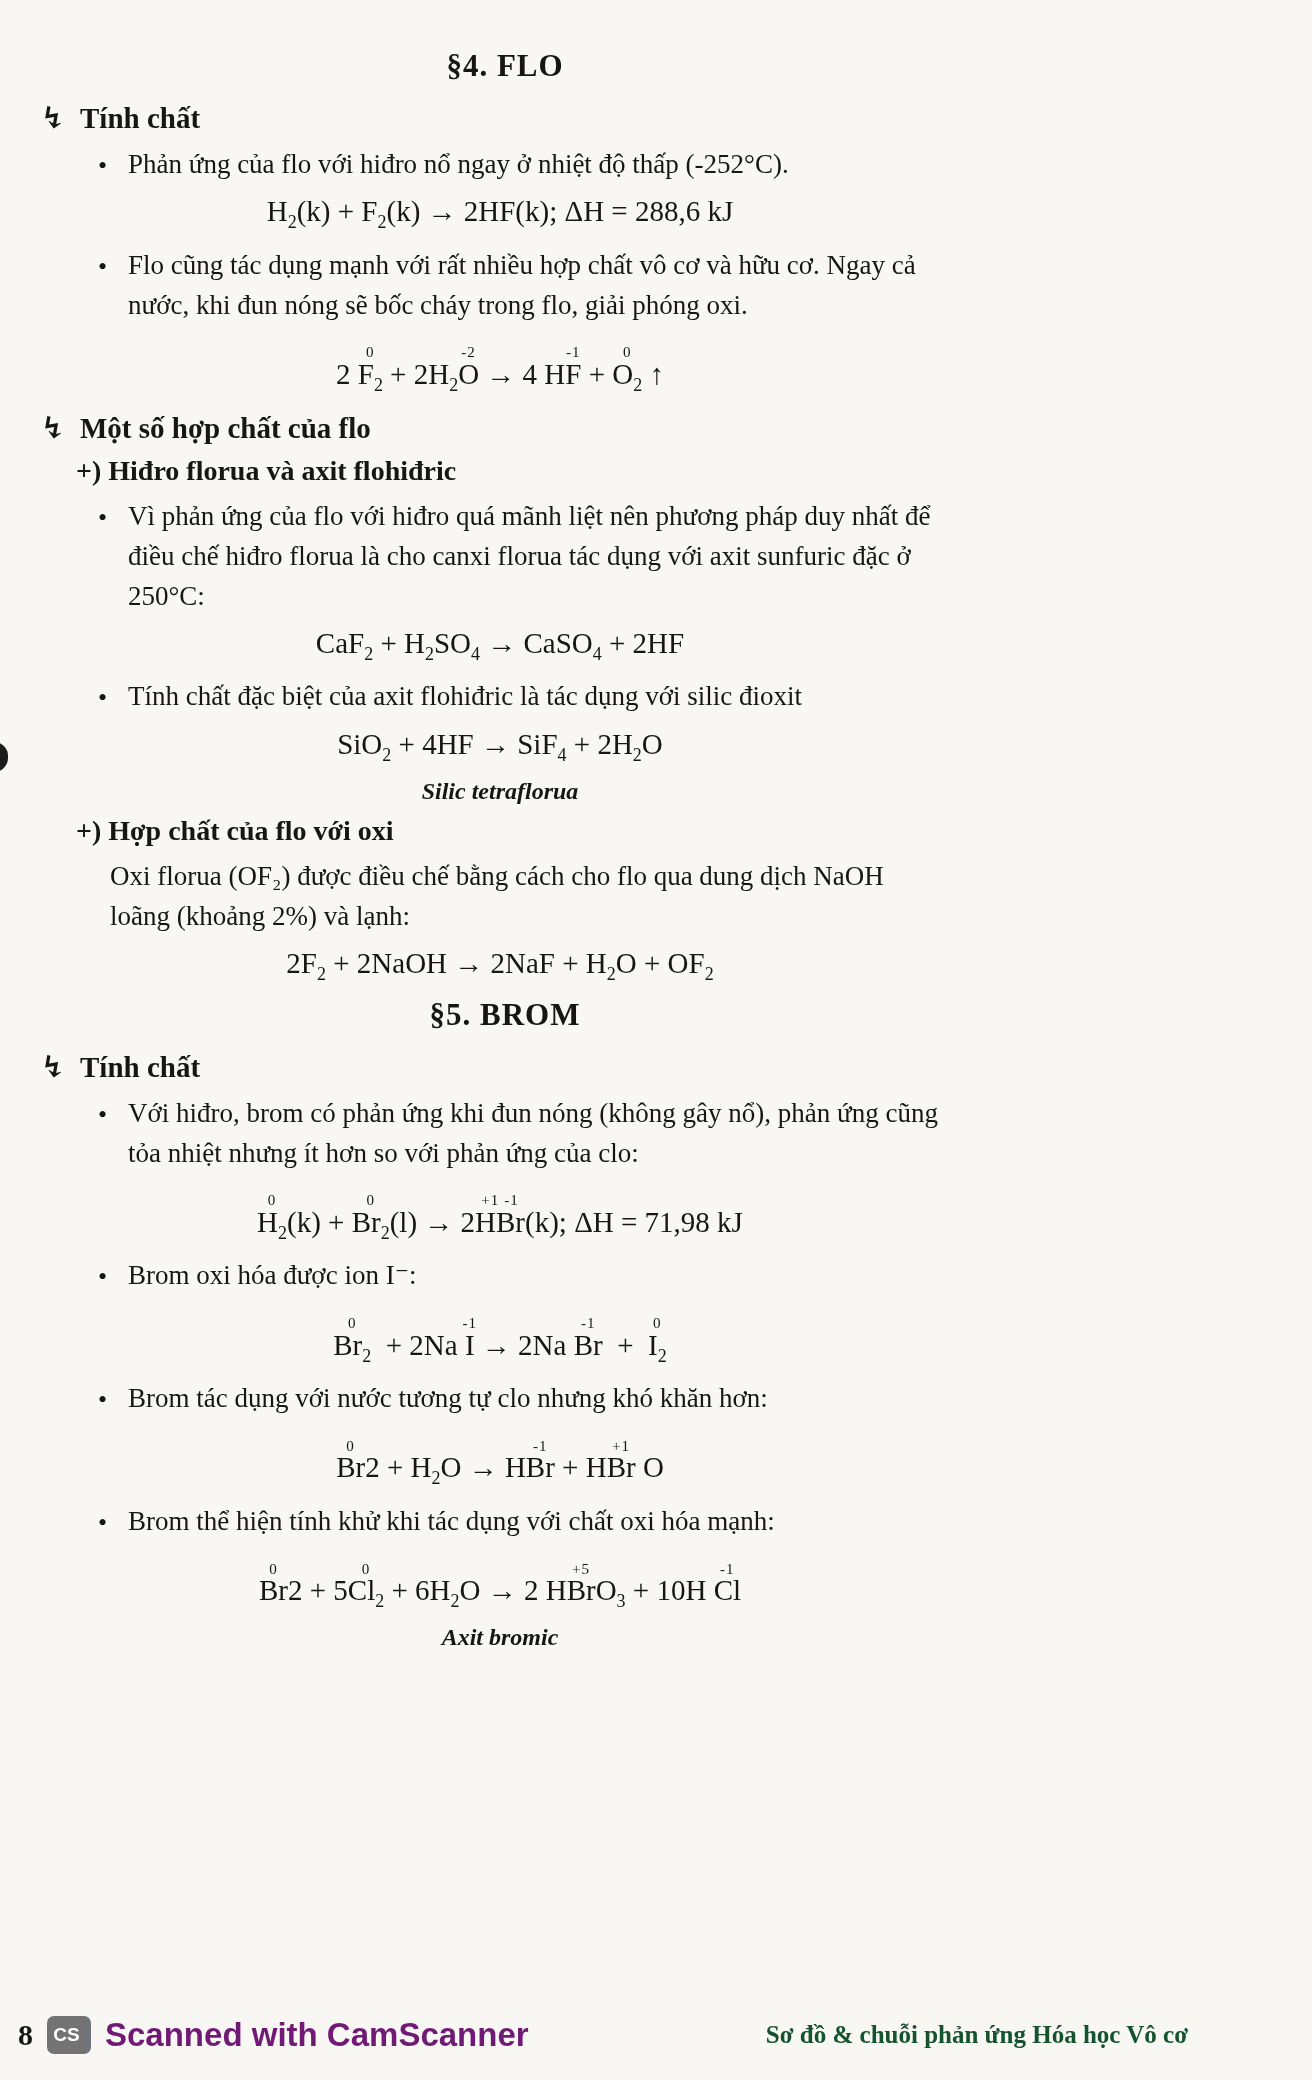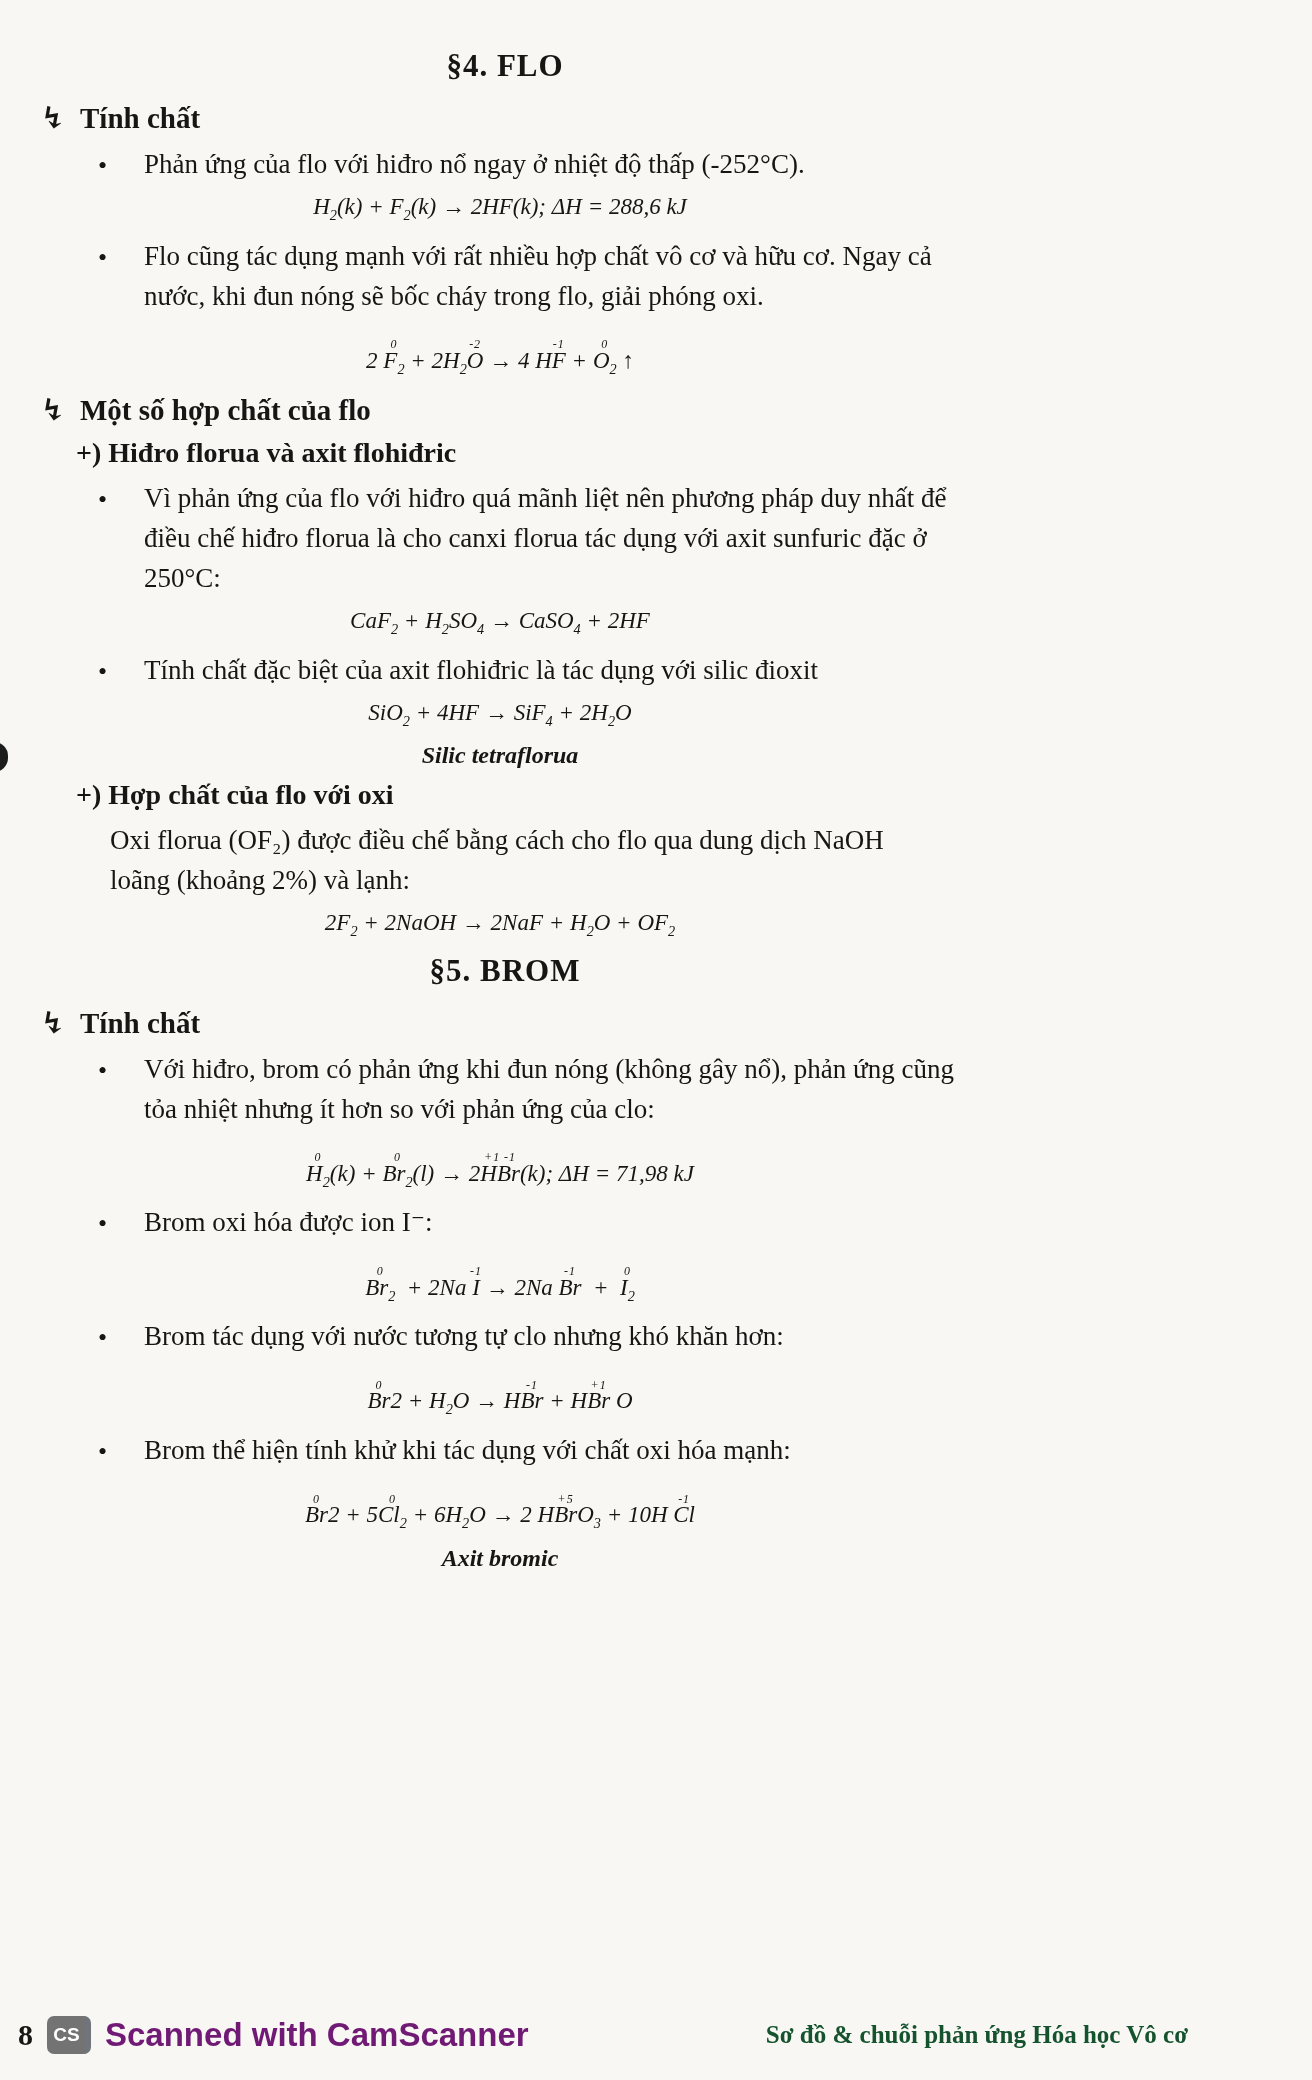--- a/index.html
+++ b/index.html
@@ -46,35 +46,34 @@
     margin: 9px 0 7px 58px;
     font-size: 27px;
     line-height: 1.48;
   }
   .bullet .dot {
     flex: none;
     width: 30px;
     font-size: 26px;
     padding-top: 2px;
   }
-  .bullet .btext { max-width: 818px; margin-left: 16px; }
+  .bullet .btext { max-width: 818px; }
   .para {
     margin: 9px 0 7px 70px;
     max-width: 840px;
     font-size: 27px;
     line-height: 1.48;
   }
   .equation {
     width: 920px;
     text-align: center;
-    font-size: 23px;
+    font-size: 29px;
     margin: 8px 0 12px 0;
     white-space: pre;
     line-height: 1.25;
-    font-style: italic;
   }
   .equation.eq-ox { padding-top: 22px; }
   .equation sub { font-size: 0.62em; }
   .seg { display: inline; }
   .ox-group { position: relative; display: inline-block; }
   .ox {
     position: absolute;
     top: -0.82em;
     left: 50%;
     transform: translateX(-50%);

